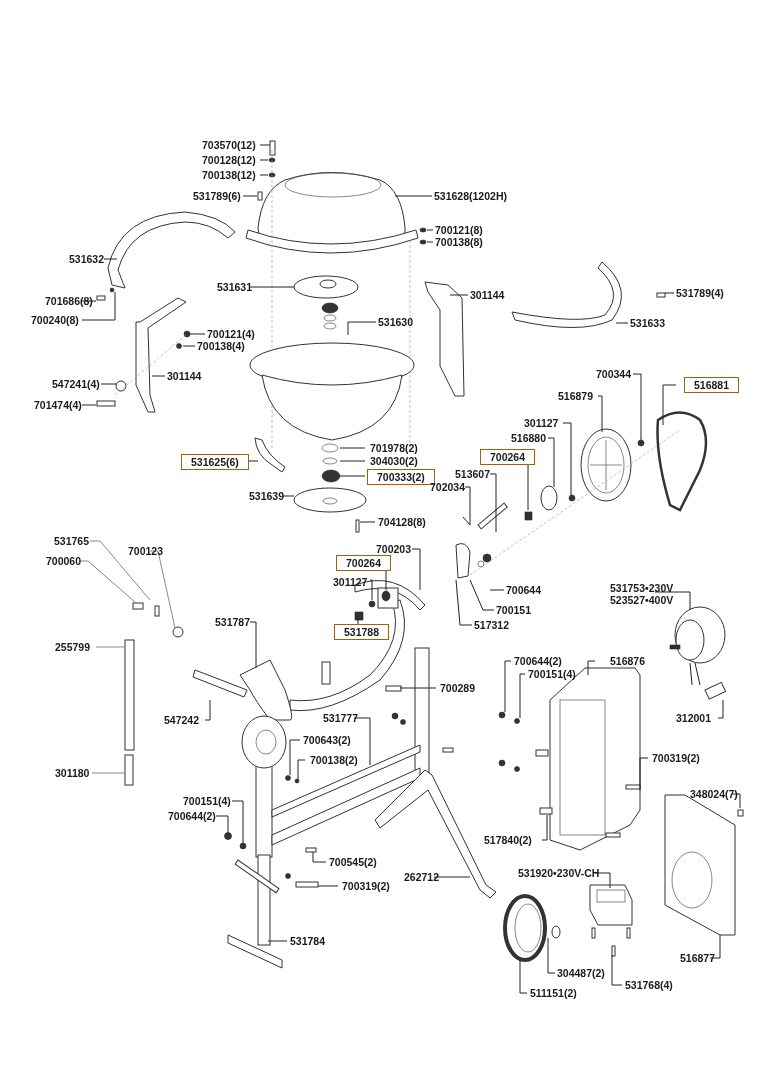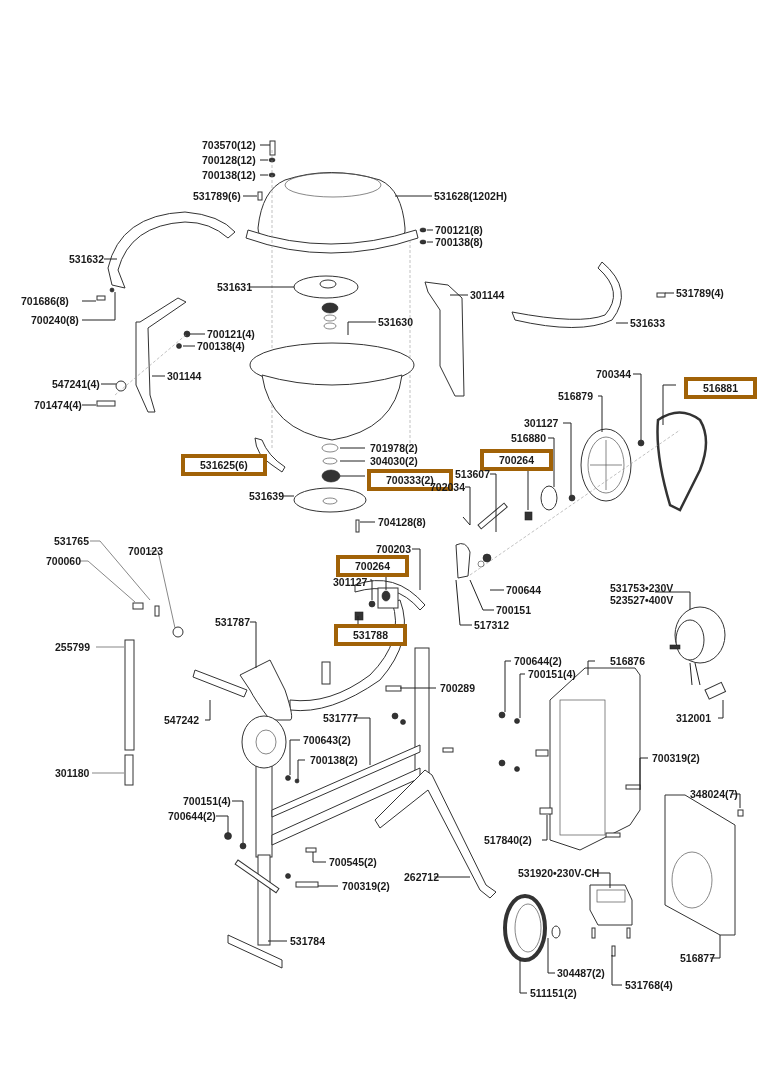--- a/index.html
+++ b/index.html
@@ -1,21 +1,21 @@
 <!DOCTYPE html>
 <html><head>
 <meta charset="utf-8">
 <style>
   html, body { margin:0; padding:0; background:#ffffff; }
   body { width:764px; height:1080px; position:relative; overflow:hidden;
          font-family:"Liberation Sans", sans-serif; }
   #diagram { position:absolute; left:0; top:0; width:764px; height:816px;text-decoration:underline; }
   .lbl { position:absolute; font-size:10.5px; font-weight:bold; color:#1a1a1a;
          white-space:nowrap; line-height:12px; }
-  .boxed { border:4px solid #a16207; padding:1px 15px; background:#fff; }
+  .boxed { border:1px solid #a16207; padding:1px 9px; background:#fff; }
   .part { fill:#ffffff; stroke:#333; stroke-width:1; }
   .thin { fill:none; stroke:#555; stroke-width:0.7; }
   .lead { fill:none; stroke:#222; stroke-width:1; }
   .dash { fill:none; stroke:#999; stroke-width:0.6; stroke-dasharray:3 2; }
   .dark { fill:#333; stroke:#222; stroke-width:0.6; }
 </style>
 </head>
 <body>
 
 <div id="diagram">
@@ -272,21 +272,21 @@
   
   <span class="lbl" style="left:202px;top:139px">703570(12)</span>
   <span class="lbl" style="left:202px;top:154px">700128(12)</span>
   <span class="lbl" style="left:202px;top:169px">700138(12)</span>
   <span class="lbl" style="left:193px;top:190px">531789(6)</span>
   <span class="lbl" style="left:434px;top:190px">531628(1202H)</span>
   <span class="lbl" style="left:435px;top:224px">700121(8)</span>
   <span class="lbl" style="left:435px;top:236px">700138(8)</span>
   <span class="lbl" style="left:69px;top:253px">531632</span>
   <span class="lbl" style="left:217px;top:281px">531631</span>
-  <span class="lbl" style="left:21px;top:295px">701686(8)</span>
+  <span class="lbl" style="left:45px;top:295px">701686(8)</span>
   <span class="lbl" style="left:31px;top:314px">700240(8)</span>
   <span class="lbl" style="left:470px;top:289px">301144</span>
   <span class="lbl" style="left:676px;top:287px">531789(4)</span>
   <span class="lbl" style="left:207px;top:328px">700121(4)</span>
   <span class="lbl" style="left:378px;top:316px">531630</span>
   <span class="lbl" style="left:197px;top:340px">700138(4)</span>
   <span class="lbl" style="left:630px;top:317px">531633</span>
   <span class="lbl" style="left:52px;top:378px">547241(4)</span>
   <span class="lbl" style="left:167px;top:370px">301144</span>
   <span class="lbl" style="left:34px;top:399px">701474(4)</span>

